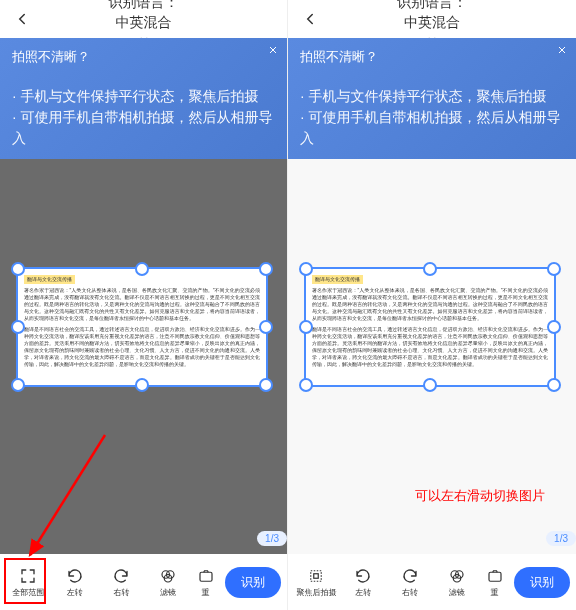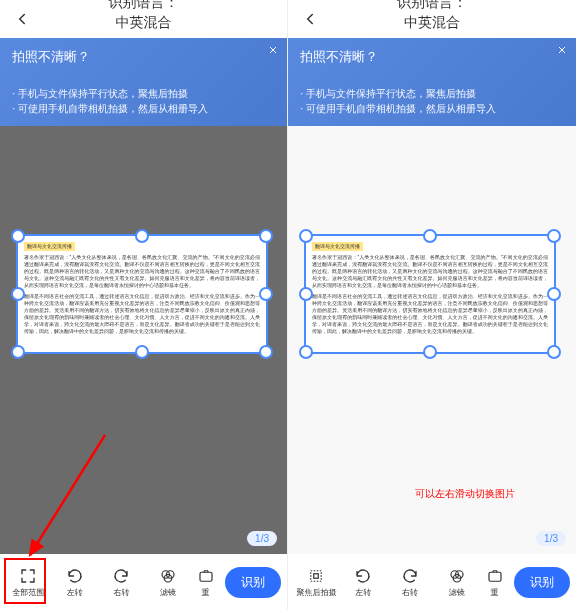--- a/index.html
+++ b/index.html
@@ -7,44 +7,44 @@
 .phones { display: flex; width: 576px; height: 610px; }
 .phone { width: 288px; height: 610px; background: #fff; position: relative; border-right: 1px solid #eee; display: flex; flex-direction: column; }
 .phone:last-child { border-right: none; }
 .header { height: 38px; display: flex; align-items: center; justify-content: space-between; padding: 0 10px; }
 .back-btn { width: 24px; height: 24px; display: flex; align-items: center; justify-content: center; }
 .header-title { font-size: 14px; color: #333; display: flex; align-items: center; gap: 2px; flex-direction: column; }
 .header-spacer { width: 24px; }
 .tip-banner { background: linear-gradient(135deg, #5a8ae0 0%, #4a7ad0 100%); color: #fff; padding: 10px 12px; position: relative; }
 .tip-close { position: absolute; top: 6px; right: 8px; color: rgba(255,255,255,0.8); font-size: 14px; line-height: 1; }
 .tip-title { font-size: 13px; margin-bottom: 20px; }
-.tip-line { font-size: 10px; line-height: 1.5; opacity: 0.95; }
+.tip-line { font-size: 14px; line-height: 1.5; opacity: 0.95; }
 .content-area { flex: 1; position: relative; background: #fff; }
 .dark-overlay { position: absolute; inset: 0; background: #f8f8f8; }
 .crop-box { position: absolute; border: 2px solid #4a8cff; background: #fff; }
 .crop-box.darkbg { background: #fff; }
 .crop-handle { position: absolute; width: 14px; height: 14px; background: #fff; border: 2px solid #4a8cff; border-radius: 50%; }
 .h-tl { top: -7px; left: -7px; } .h-tr { top: -7px; right: -7px; }
 .h-bl { bottom: -7px; left: -7px; } .h-br { bottom: -7px; right: -7px; }
 .h-tm { top: -7px; left: 50%; margin-left: -7px; }
 .h-bm { bottom: -7px; left: 50%; margin-left: -7px; }
 .h-ml { top: 50%; left: -7px; margin-top: -7px; }
 .h-mr { top: 50%; right: -7px; margin-top: -7px; }
 .doc-text { font-size: 5px; line-height: 1.4; color: #333; padding: 6px; }
 .doc-title { background: #ffe68a; display: inline-block; padding: 1px 3px; margin-bottom: 3px; font-size: 5px; }
 .doc-para { margin-bottom: 4px; text-align: justify; }
-.page-counter { position: absolute; bottom: 8px; right: 10px; background: #e8f0ff; color: #4a8cff; font-size: 10px; padding: 2px 8px; border-radius: 10px; }
+.page-counter { position: absolute; bottom: 8px; right: 0; background: #e8f0ff; color: #4a8cff; font-size: 10px; padding: 2px 8px; border-radius: 10px; }
 .toolbar { height: 56px; display: flex; align-items: center; padding: 0 6px; gap: 2px; }
 .tool-item { display: flex; flex-direction: column; align-items: center; justify-content: center; flex: 1; gap: 1px; }
 .tool-icon { width: 20px; height: 20px; display: flex; align-items: center; justify-content: center; }
 .tool-label { font-size: 8px; color: #333; }
 .recognize-btn { background: #2f6fff; color: #fff; font-size: 12px; padding: 7px 16px; border-radius: 16px; border: none; margin-left: 4px; }
 .red-box { position: absolute; border: 2px solid #ff0000; pointer-events: none; }
 .red-arrow { position: absolute; pointer-events: none; }
-.swipe-hint { position: absolute; color: #ff0000; font-size: 10px; font-weight: 500; }
+.swipe-hint { position: absolute; color: #ff0000; font-size: 13px; font-weight: 500; }
 svg { display: block; }
 </style>
 </head>
 <body>
 
 <div class="phones">
 
   <div class="phone">
     <div class="header">
       <div class="back-btn">

